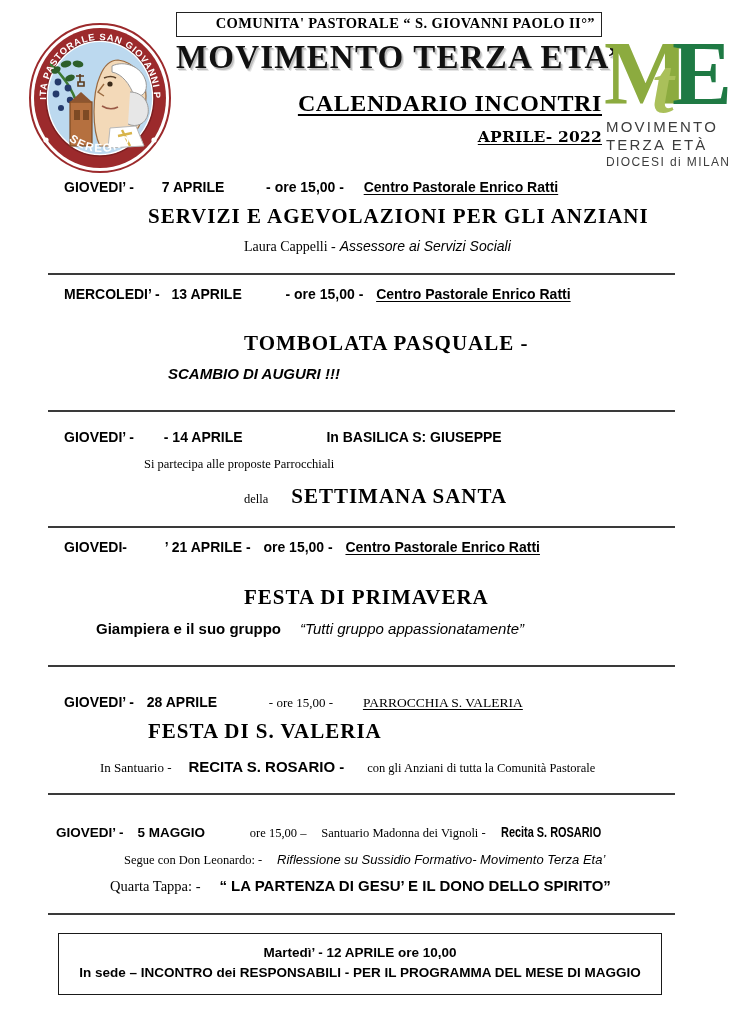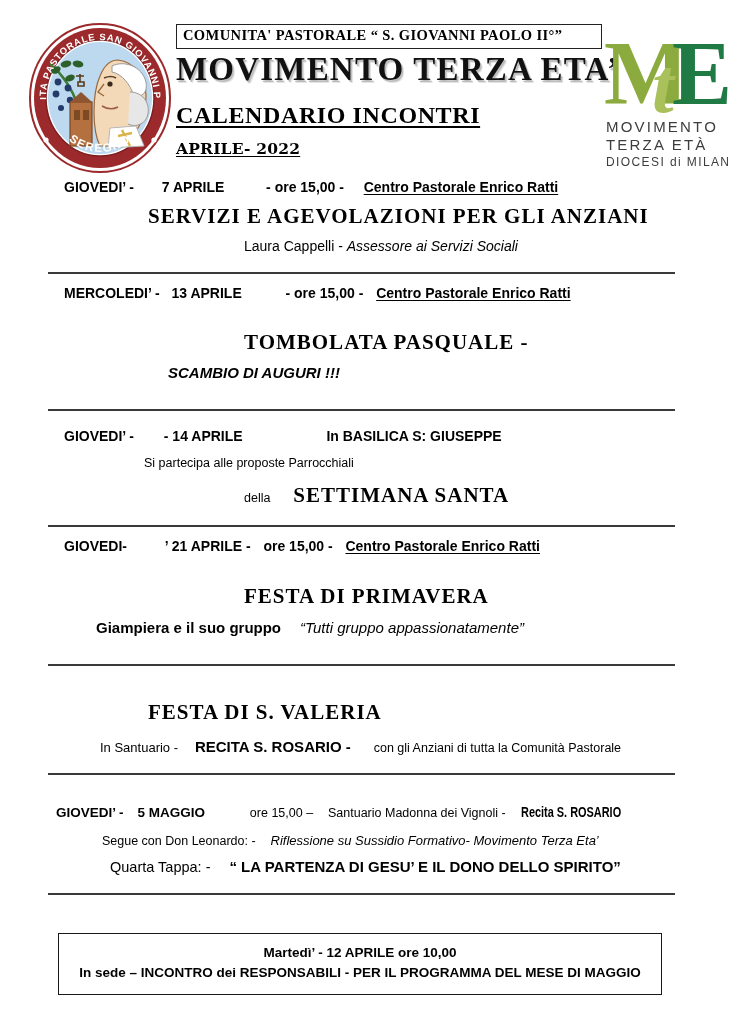--- a/index.html
+++ b/index.html
@@ -29,23 +29,23 @@
     top: 22px;
     width: 148px;
     height: 152px;
   }
   .parish-logo svg { display: block; width: 100%; height: 100%; }
 
   
   .title-col {
     position: absolute;
     left: 176px;
-    top: 24px;
+    top: 12px;
     width: 426px;
-    text-align: left;
+    text-align: right;
   }
   .comunita-box {
     border: 1px solid #222;
     padding: 3px 6px 4px 6px;
     font-family: "Liberation Serif", serif;
     font-size: 14.5px;
     font-weight: 700;
     letter-spacing: 0.4px;
     white-space: nowrap;
     line-height: 1.1;
@@ -106,21 +106,21 @@
   .rule {
     height: 0;
     border-top: 2.5px solid #3a3a3a;
     margin: 0 72px 0 48px;
   }
 
   .line { white-space: nowrap; line-height: 1.32; }
 
   
   .s-arial-bold   { font-family: "Liberation Sans", sans-serif; font-weight: 700; }
-  .s-arial        { font-family: Liberation Sans, sans-serif; font-weight: 400; }
+  .s-arial        { font-family: Liberation Serif, serif; font-weight: 400; }
   .s-arial-i      { font-family: "Liberation Sans", sans-serif; font-style: italic; }
   .s-arial-bi     { font-family: "Liberation Sans", sans-serif; font-weight: 700; font-style: italic; }
   .s-narrow-bold  { font-family: "Liberation Sans", sans-serif; font-weight: 700;
                     transform: scaleX(0.78); transform-origin: left center;
                     display: inline-block; }
   .s-fancy        { font-family: Liberation Serif, serif; font-weight: 700;
                     font-variant: small-caps; letter-spacing: 1px; }
   .u              { text-decoration: underline; text-underline-offset: 2px; }
 
   
@@ -334,20 +334,29 @@
       <span class="s-arial-bold" style="font-size:15px">Giampiera e il suo gruppo</span>
       <span style="display:inline-block;width:10px"></span>
       <span class="s-arial-i" style="font-size:15px">“Tutti  gruppo appassionatamente”</span>
     </div>
     <div class="sp-xl"></div>
   </div>
   <div class="rule"></div>
 
   <div class="event">
     <div class="sp-xl"></div>
+    <div class="line row-head ind-0">
+      <span class="s-arial-bold">GIOVEDI’ -</span>
+      <span style="display:inline-block;width:5px"></span>
+      <span class="s-arial-bold">28  APRILE</span>
+      <span style="display:inline-block;width:44px"></span>
+      <span class="s-arial" style="font-size:13px">- ore 15,00 -</span>
+      <span style="display:inline-block;width:22px"></span>
+      <span class="s-arial u" style="font-size:13.5px">PARROCCHIA  S. VALERIA</span>
+    </div>
     <div class="sp-s"></div>
     <div class="line row-fancy ind-4" style="margin-left:100px">
       <span class="s-fancy">FESTA   DI  S. VALERIA</span>
     </div>
     <div class="sp-m"></div>
     <div class="line ind-1" style="margin-left:52px">
       <span class="s-arial" style="font-size:13px">In  Santuario  -</span>
       <span style="display:inline-block;width:8px"></span>
       <span class="s-arial-bold" style="font-size:15px">RECITA  S.  ROSARIO  -</span>
       <span style="display:inline-block;width:14px"></span>
@@ -364,21 +373,21 @@
       <span style="display:inline-block;width:5px"></span>
       <span class="s-arial-bold" style="font-size:13.5px">5  MAGGIO</span>
       <span style="display:inline-block;width:36px"></span>
       <span class="s-arial" style="font-size:12.5px">ore  15,00 –</span>
       <span style="display:inline-block;width:6px"></span>
       <span class="s-arial" style="font-size:12.5px">Santuario Madonna dei  Vignoli  -</span>
       <span style="display:inline-block;width:6px"></span>
       <span class="s-narrow-bold" style="font-size:14px">Recita S. ROSARIO</span>
     </div>
     <div class="sp-s"></div>
-    <div class="line ind-2" style="margin-left:54px">
+    <div class="line ind-2" style="margin-left:76px">
       <span class="s-arial" style="font-size:12.5px">Segue con Don Leonardo: -</span>
       <span style="display:inline-block;width:6px"></span>
       <span class="s-arial-i" style="font-size:13px">Riflessione su  Sussidio Formativo- Movimento Terza  Eta’</span>
     </div>
     <div class="sp-s"></div>
     <div class="line ind-2" style="margin-left:62px">
       <span class="s-arial" style="font-size:14.5px">Quarta  Tappa: -</span>
       <span style="display:inline-block;width:10px"></span>
       <span class="s-arial-bold" style="font-size:15px">“ LA  PARTENZA  DI GESU’ E IL DONO DELLO SPIRITO”</span>
     </div>

